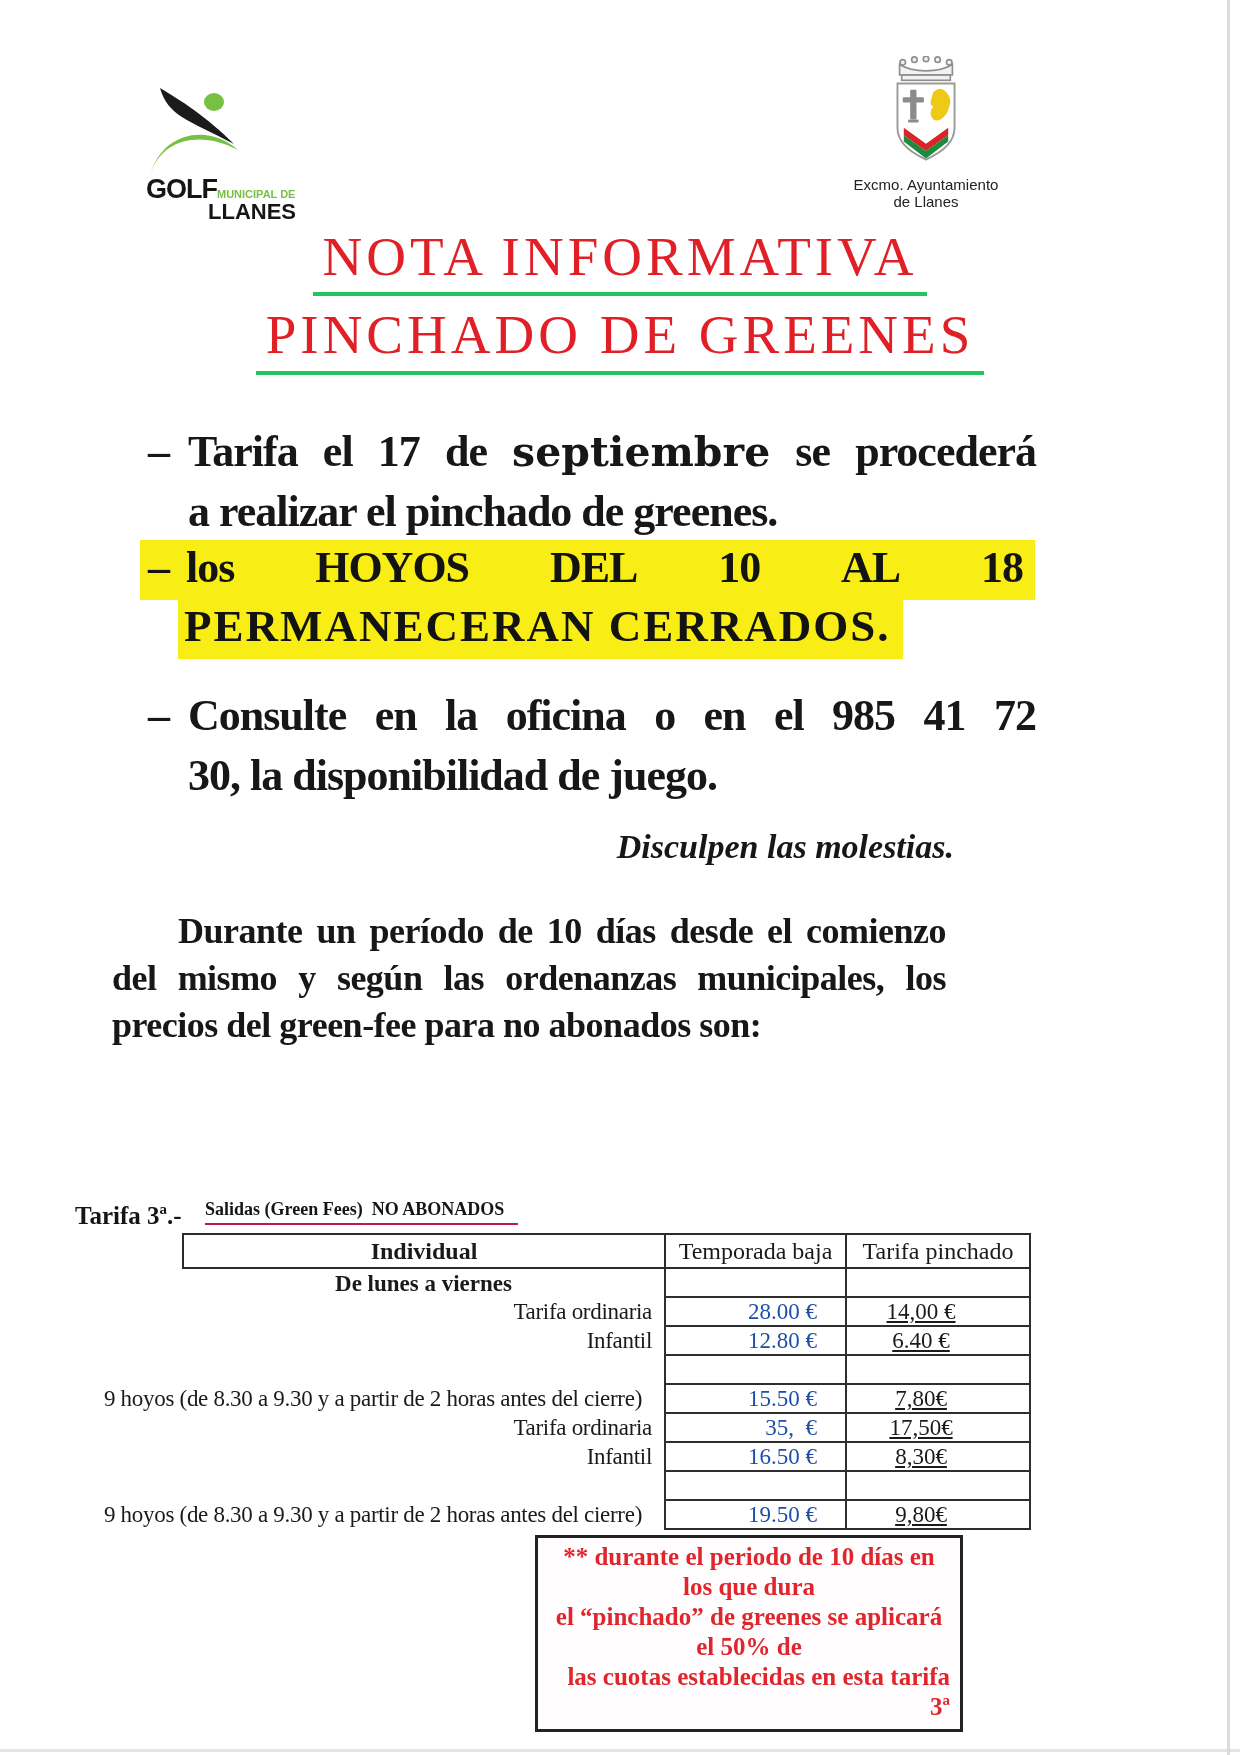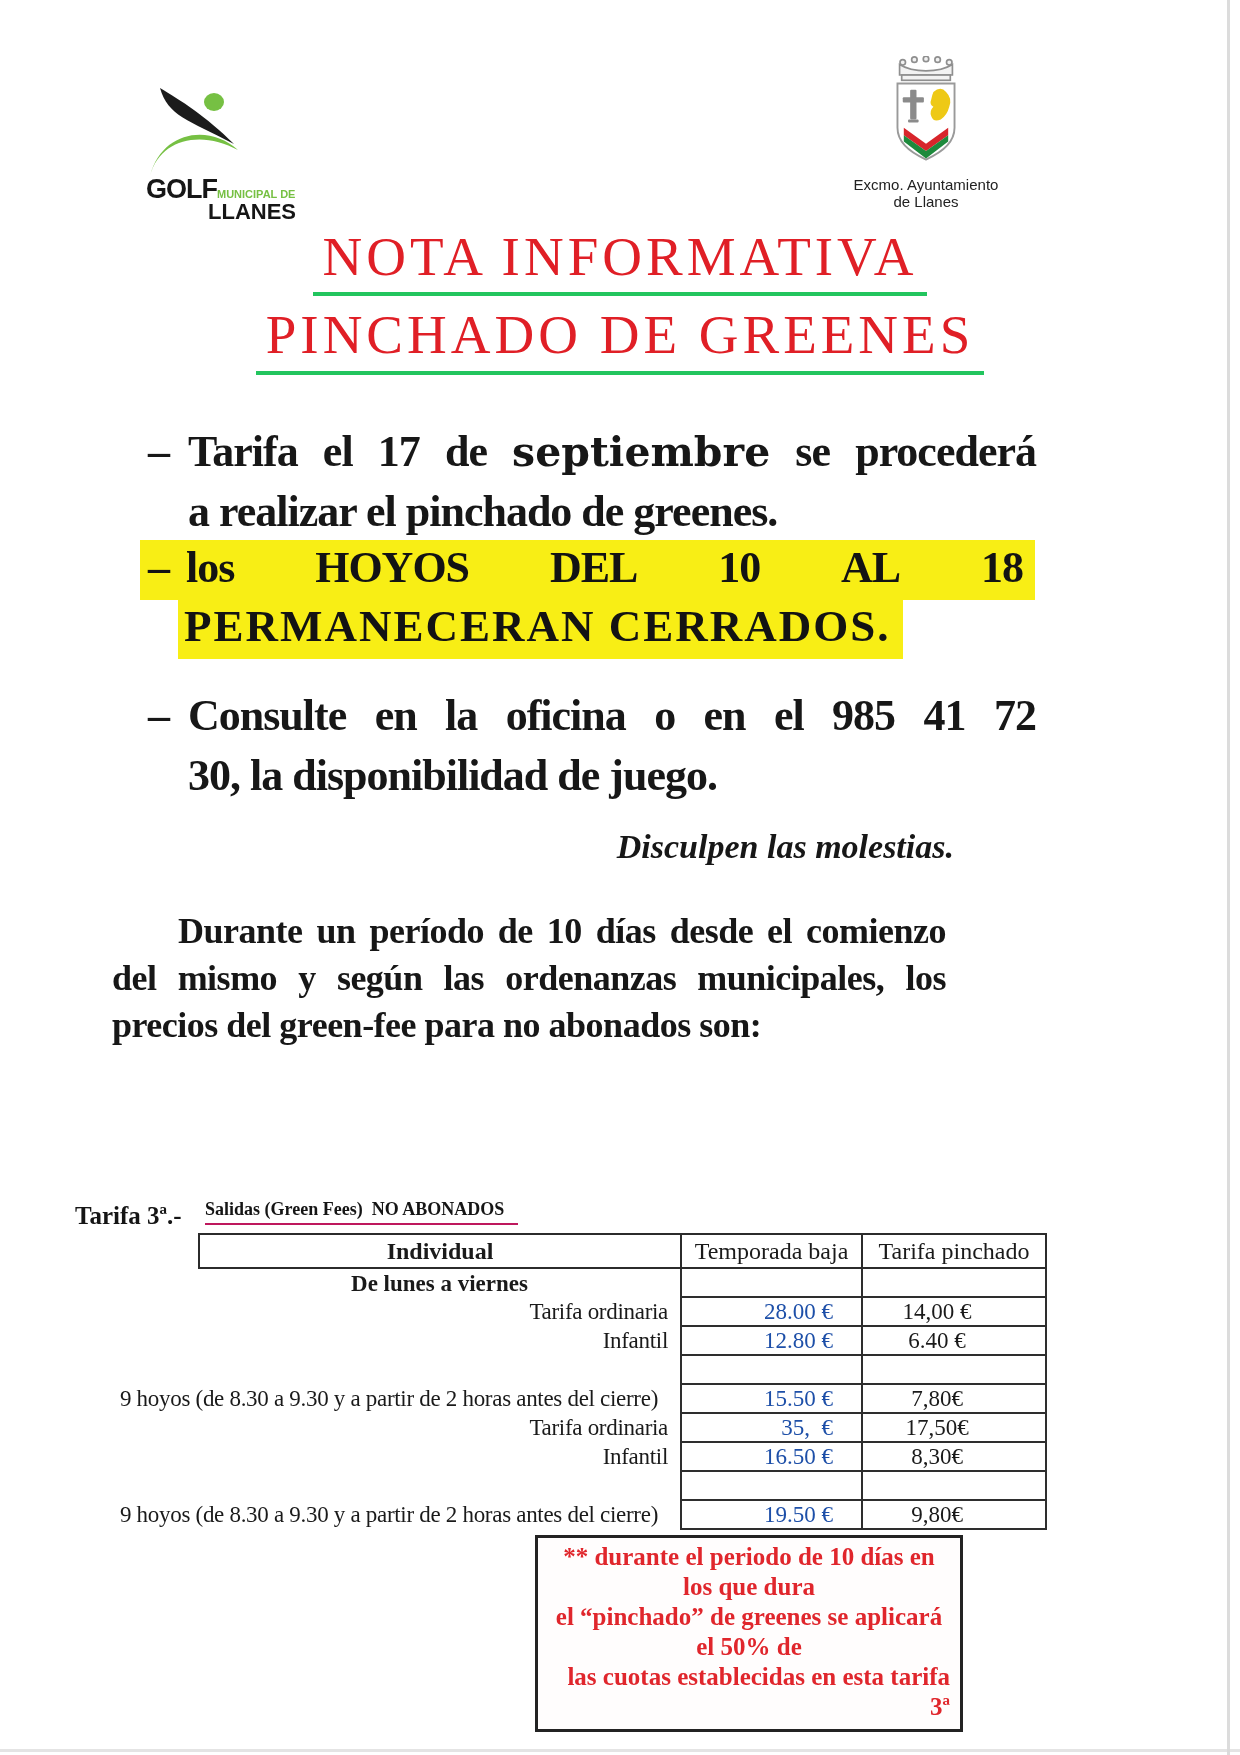--- a/index.html
+++ b/index.html
@@ -50,31 +50,31 @@
 
   .para{position:absolute;left:112px;top:908px;width:834px;font-weight:bold;font-size:36px;
         letter-spacing:-0.5px;line-height:47px;color:#171717;}
   .para .j{text-align:justify;text-align-last:justify;}
   .para .indent{text-indent:66px;}
 
   
   .tariff-label{position:absolute;left:75px;top:1202px;font-weight:bold;font-size:25px;}
   .tariff-heading{position:absolute;left:205px;top:1199px;font-weight:bold;font-size:18px;
                   white-space:pre;border-bottom:2px solid #be185d;padding:0 14px 3px 0;}
-  .fee-table{position:absolute;left:198px;top:1233px;border-collapse:collapse;table-layout:fixed;
+  .fee-table{position:absolute;left:182px;top:1233px;border-collapse:collapse;table-layout:fixed;
              width:847px;font-size:23px;color:#1a1a1a;}
   .fee-table th{border:2px solid #2b2b2b;height:32px;text-align:center;font-size:24px;padding:0;}
   .fee-table th.c1{font-weight:bold;}
   .fee-table th.cx{font-weight:normal;}
   .fee-table td{height:27px;padding:0;line-height:27px;}
   td.lab{text-align:right;padding-right:12px;letter-spacing:-0.3px;}
   td.labc{text-align:center;font-weight:bold;}
   td.val{border:2px solid #2e2e2e;}
   td.baja{color:#1d4fa8;text-align:right;padding-right:28px;white-space:pre;}
-  td.pin{text-align:center;padding-right:34px;white-space:pre;}
+  td.pin{text-align:center;padding-right:34px;white-space:pre;text-decoration:underline;}
   .ovwrap{position:relative;height:27px;}
   .ovtext{position:absolute;right:10px;top:0;white-space:nowrap;letter-spacing:-0.3px;}
 
   .note-box{position:absolute;left:535px;top:1535px;width:402px;border:3px solid #232323;
             background:#fffdfd;color:#e0262c;font-weight:bold;font-size:25px;line-height:30px;
             padding:4px 10px 7px 10px;}
   .note-box .c{text-align:center;}
   .note-box .r{text-align:right;}
 </style>
 </head>

